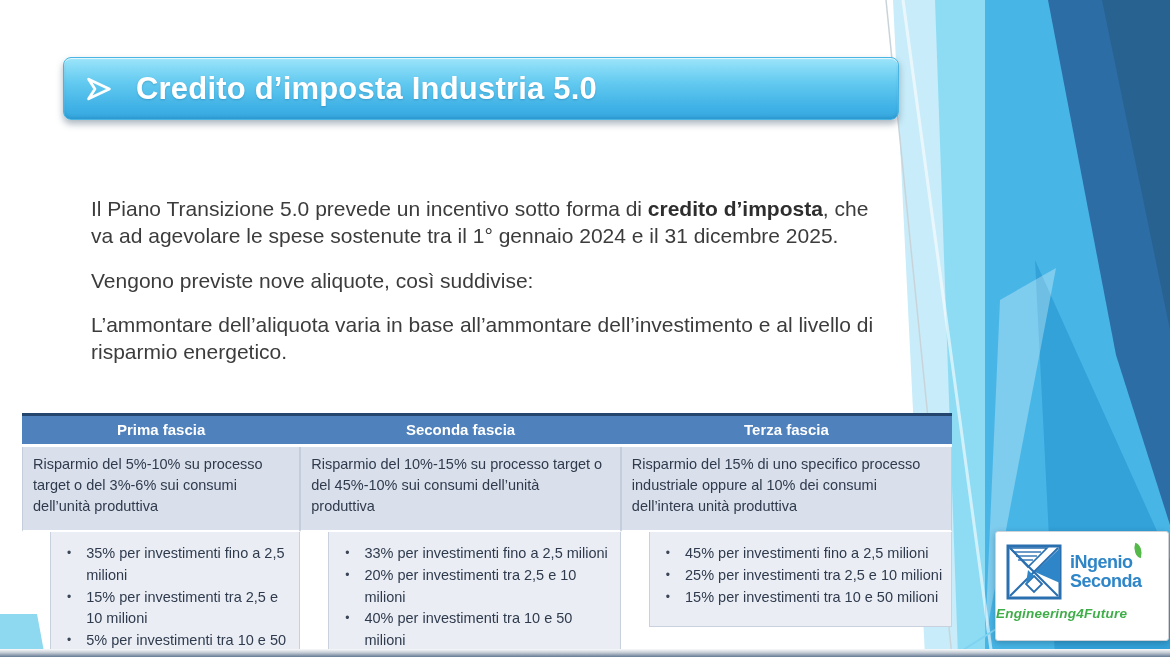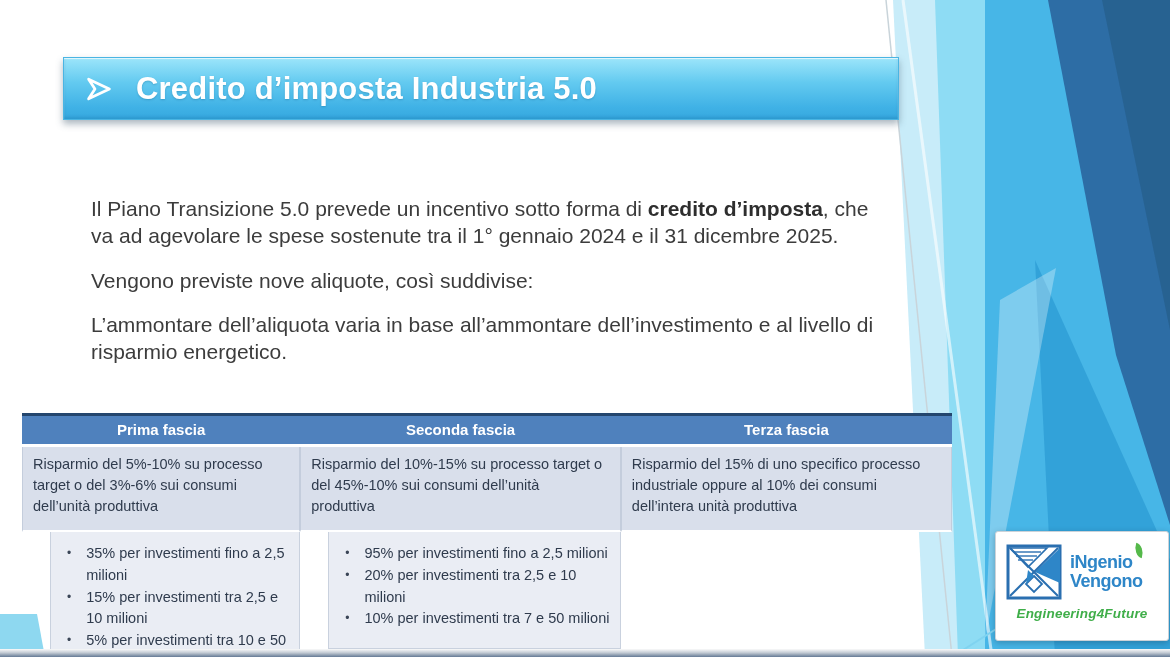--- a/index.html
+++ b/index.html
@@ -11,21 +11,21 @@
   .bg-art{position:absolute;inset:0;z-index:0;}
   
   .bottom-bar{
     position:absolute;left:0;bottom:0;width:1170px;height:7px;z-index:3;
     background:linear-gradient(180deg,#eceef1 0%,#c2cad3 40%,#647a95 100%);
     border-top:1px solid #f3f4f5;
   }
   
   .title-bar{
     position:absolute;left:63px;top:57px;width:834px;height:61px;z-index:2;
-    border-radius:0;
+    border-radius:8px;
     background:linear-gradient(180deg,#9ce5fa 0%,#63caf0 40%,#40b2e6 80%,#36a8df 100%);
     border:1px solid #4ab5e3;
     box-shadow:0 4px 7px rgba(70,95,115,.45), inset 0 1px 1px rgba(255,255,255,.75), inset 0 -2px 3px rgba(0,80,130,.18);
     display:flex;align-items:center;text-align:right;
   }
   .title-arrow{flex:0 0 auto;margin:0 22px 0 20px;display:flex;align-items:center;}
   .title-text{
     color:#ffffff;font-size:31px;font-weight:bold;letter-spacing:.2px;
     text-shadow:0 1px 2px rgba(0,70,110,.25);white-space:nowrap;
   }
@@ -60,21 +60,21 @@
     position:absolute;left:995px;top:531px;width:172px;height:108px;z-index:4;
     background:#ffffff;border:1px solid #ccd2d8;border-radius:3px;
     box-shadow:0 2px 6px rgba(20,40,60,.3);
   }
   .logo-row{display:flex;align-items:center;padding:11px 6px 0 9px;}
   .logo-mark{flex:0 0 auto;}
   .logo-name{position:relative;margin-left:7px;color:#2e86c8;font-weight:bold;
     font-size:18px;line-height:1.04;letter-spacing:-.5px;}
   .leaf{position:absolute;right:-1px;top:-9px;width:10px;height:13px;background:#55b94a;
     border-radius:0 100% 0 100%;transform:rotate(18deg);}
-  .logo-tagline{margin-top:5px;text-align:center;color:#3fae49;font-style:italic;
+  .logo-tagline{margin-top:5px;color:#3fae49;font-style:italic;
     font-weight:600;font-size:13.5px;letter-spacing:.2px;}
 </style>
 </head>
 <body>
 
 <div class="slide">
 
   <svg class="bg-art" width="1170" height="657" viewBox="0 0 1170 657" aria-hidden="true">
     <polygon points="893,0 1018,0 968,657 925,657" fill="#c8ecf9"></polygon>
     <polygon points="935,0 1052,0 1012,657 958,657" fill="#8edcf4"></polygon>
@@ -113,50 +113,55 @@
         <div class="bitem">35% per investimenti fino a 2,5 milioni</div>
         <div class="bitem">15% per investimenti tra 2,5 e 10 milioni</div>
         <div class="bitem">5% per investimenti tra 10 e 50 milioni</div>
       </div>
     </div>
 
     <div class="ftable">
       <div class="hd">Seconda fascia</div>
       <div class="desc">Risparmio del 10%-15% su processo target o del 45%-10% sui consumi dell’unità produttiva</div>
       <div class="blist">
-        <div class="bitem">95% per investimenti fino a 2,5 milioni</div>
+        <div class="bitem">33% per investimenti fino a 2,5 milioni</div>
         <div class="bitem">20% per investimenti tra 2,5 e 10 milioni</div>
-        <div class="bitem">10% per investimenti tra 7 e 50 milioni</div>
+        <div class="bitem">40% per investimenti tra 10 e 50 milioni</div>
       </div>
     </div>
 
     <div class="ftable">
       <div class="hd">Terza fascia</div>
       <div class="desc">Risparmio del 15% di uno specifico processo industriale oppure al 10% dei consumi dell’intera unità produttiva</div>
+      <div class="blist">
+        <div class="bitem">45% per investimenti fino a 2,5 milioni</div>
+        <div class="bitem">25% per investimenti tra 2,5 e 10 milioni</div>
+        <div class="bitem">15% per investimenti tra 10 e 50 milioni</div>
+      </div>
     </div>
 
   </div>
 
   <div class="logo-card">
     <div class="logo-row">
       <svg class="logo-mark" width="58" height="58" viewBox="0 0 58 58">
         <rect x="3" y="3" width="52" height="52" fill="#ffffff" stroke="#2a6fb0" stroke-width="3"></rect>
         <polygon points="55,5 55,40 30,29" fill="#2e86c8"></polygon>
         <polygon points="5,5 42,5 23,24" fill="none" stroke="#2a6fb0" stroke-width="1.6"></polygon>
         <line x1="9" y1="9" x2="36" y2="9" stroke="#2a6fb0" stroke-width="1.4"></line>
         <line x1="11" y1="13" x2="32" y2="13" stroke="#2a6fb0" stroke-width="1.4"></line>
         <line x1="13" y1="17" x2="28" y2="17" stroke="#2a6fb0" stroke-width="1.4"></line>
         <line x1="5" y1="5" x2="53" y2="53" stroke="#2a6fb0" stroke-width="2"></line>
         <line x1="53" y1="5" x2="5" y2="53" stroke="#2a6fb0" stroke-width="2"></line>
         <polygon points="29,33 37,41 29,49 21,41" fill="none" stroke="#2a6fb0" stroke-width="1.8"></polygon>
         <polygon points="23,27 29,33 21,41" fill="#2e86c8"></polygon>
       </svg>
       <div class="logo-name">
         <div>iNgenio</div>
-        <div>Vengono</div>
+        <div>Seconda</div>
         <span class="leaf"></span>
       </div>
     </div>
     <div class="logo-tagline">Engineering4Future</div>
   </div>
 
   <div class="bottom-bar"></div>
 
 </div>
 

